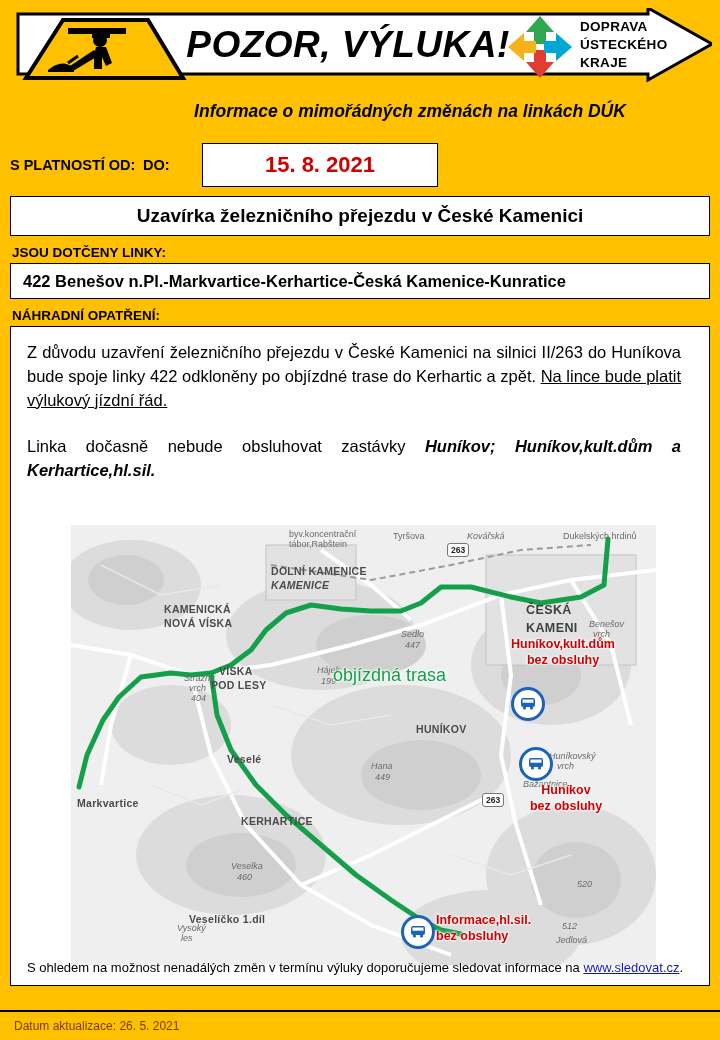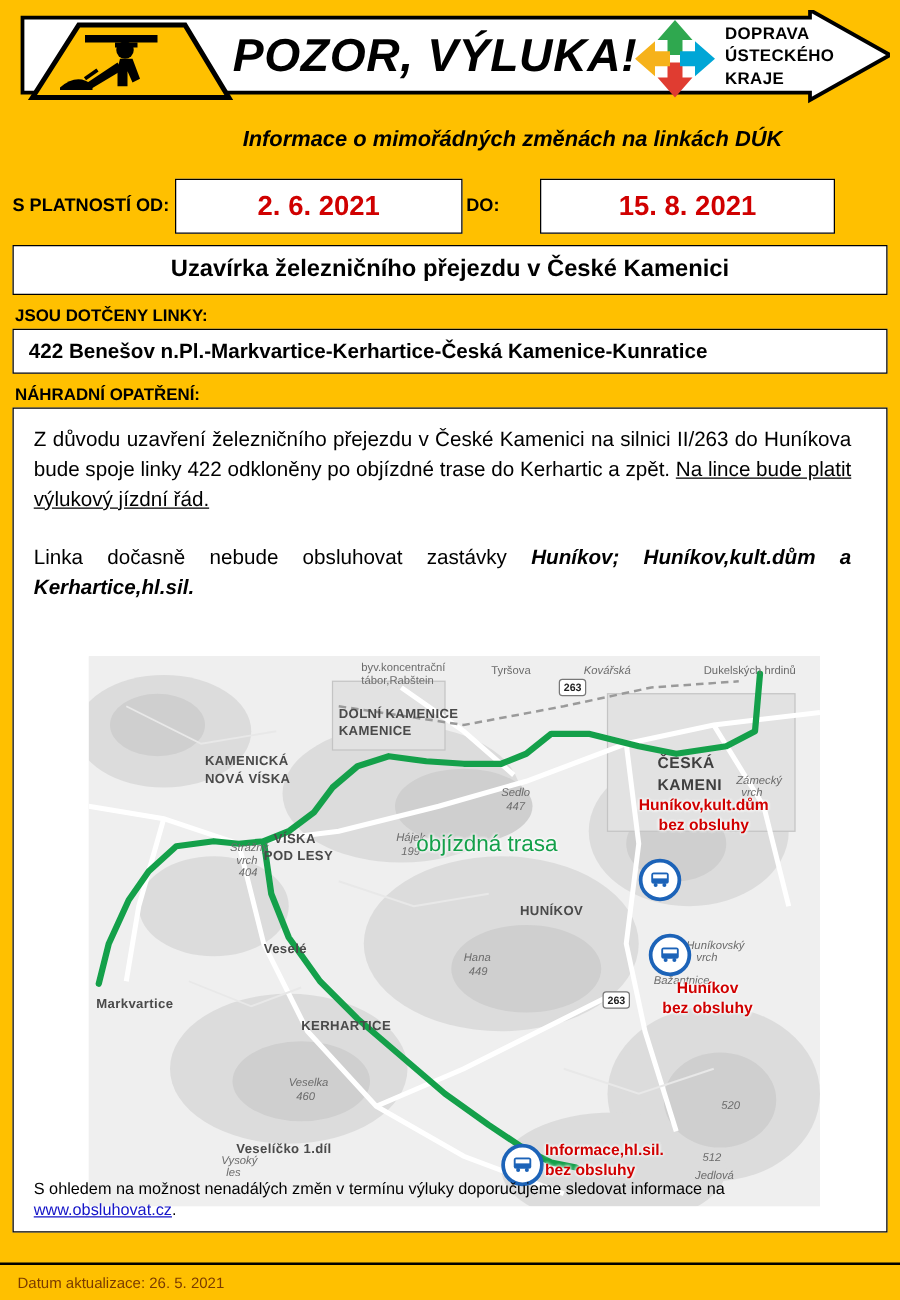--- a/index.html
+++ b/index.html
@@ -310,21 +310,20 @@
     <div class="logo-text">
       <div>DOPRAVA</div>
       <div>ÚSTECKÉHO</div>
       <div>KRAJE</div>
     </div>
   </div>
 </div>
 
 <div class="validity-row">
   <div class="lbl-from">S PLATNOSTÍ OD:</div>
-  <div class="date-box date-from">2. 6. 2021</div>
   <div class="lbl-to">DO:</div>
   <div class="date-box date-to">15. 8. 2021</div>
 </div>
 
 <div class="title-box">Uzavírka železničního přejezdu v České Kamenici</div>
 
 <div class="section-label">JSOU DOTČENY LINKY:</div>
 <div class="lines-box">422 Benešov n.Pl.-Markvartice-Kerhartice-Česká Kamenice-Kunratice</div>
 
 <div class="section-label">NÁHRADNÍ OPATŘENÍ:</div>
@@ -385,32 +384,32 @@
 
       <g stroke="#9a9a9a" stroke-width="2" stroke-dasharray="6 4" fill="none">
         <path d="M200,40 L300,55 L380,40 L450,25 L520,20"></path>
       </g>
 
       <path d="M537,14 L533,60 L510,72 L470,78 L440,72 L400,62 L370,62 L350,78 L330,86 L300,86 L270,84 L240,80 L215,88 L195,105 L180,125 L160,140 L140,148 L120,150 L100,148 L70,152 L48,172 L32,195 L16,230 L8,262" fill="none" stroke="#14A04A" stroke-width="5" stroke-linecap="round" stroke-linejoin="round"></path>
       <path d="M140,148 L146,190 L160,225 L185,260 L215,290 L250,320 L285,350 L320,375 L350,395 L370,405 L390,409" fill="none" stroke="#14A04A" stroke-width="5" stroke-linecap="round" stroke-linejoin="round"></path>
     </svg>
 
     <div class="map-lbl med" style="left:200px;top:40px;">DOLNÍ KAMENICE</div>
-    <div class="map-lbl med" style="left:200px;top:54px;">KAMENICE</div>
+    <div class="map-lbl med" style="left:200px;top:54px;font-style:italic;">KAMENICE</div>
 
     <div class="map-lbl big" style="left:455px;top:78px;">ČESKÁ</div>
     <div class="map-lbl big" style="left:455px;top:96px;">KAMENI</div>
 
     <div class="map-lbl med" style="left:93px;top:78px;">KAMENICKÁ</div>
     <div class="map-lbl med" style="left:93px;top:92px;">NOVÁ VÍSKA</div>
 
     <div class="map-lbl med" style="left:148px;top:140px;">VÍSKA</div>
     <div class="map-lbl med" style="left:140px;top:154px;">POD LESY</div>
 
-    <div class="map-lbl med" style="left:140px;top:228px;">Veselé</div>
+    <div class="map-lbl med" style="left:156px;top:228px;">Veselé</div>
     <div class="map-lbl med" style="left:6px;top:272px;">Markvartice</div>
     <div class="map-lbl med" style="left:170px;top:290px;">KERHARTICE</div>
     <div class="map-lbl med" style="left:345px;top:198px;">HUNÍKOV</div>
     <div class="map-lbl med" style="left:118px;top:388px;">Veselíčko 1.díl</div>
 
     <div class="map-lbl" style="left:322px;top:6px;">Tyršova</div>
     <div class="map-lbl" style="left:492px;top:6px;">Dukelských hrdinů</div>
     <div class="map-lbl" style="left:218px;top:4px;">byv.koncentrační</div>
     <div class="map-lbl" style="left:218px;top:14px;">tábor,Rabštein</div>
 
@@ -420,21 +419,21 @@
     <div class="map-lbl italic" style="left:118px;top:158px;">vrch</div>
     <div class="map-lbl italic" style="left:120px;top:168px;">404</div>
     <div class="map-lbl italic" style="left:246px;top:140px;">Hájek</div>
     <div class="map-lbl italic" style="left:250px;top:151px;">199</div>
     <div class="map-lbl italic" style="left:300px;top:236px;">Hana</div>
     <div class="map-lbl italic" style="left:304px;top:247px;">449</div>
     <div class="map-lbl italic" style="left:160px;top:336px;text-align:center;">Veselka</div>
     <div class="map-lbl italic" style="left:166px;top:347px;">460</div>
     <div class="map-lbl italic" style="left:106px;top:398px;">Vysoký</div>
     <div class="map-lbl italic" style="left:110px;top:408px;">les</div>
-    <div class="map-lbl italic" style="left:518px;top:94px;">Zámecký</div>
+    <div class="map-lbl italic" style="left:518px;top:94px;">Benešov</div>
     <div class="map-lbl italic" style="left:522px;top:104px;">vrch</div>
     <div class="map-lbl italic" style="left:522px;top:114px;">540</div>
     <div class="map-lbl italic" style="left:478px;top:226px;">Huníkovský</div>
     <div class="map-lbl italic" style="left:486px;top:236px;">vrch</div>
     <div class="map-lbl italic" style="left:452px;top:254px;">Bažantnice</div>
     <div class="map-lbl italic" style="left:506px;top:354px;">520</div>
     <div class="map-lbl italic" style="left:491px;top:396px;">512</div>
     <div class="map-lbl italic" style="left:485px;top:410px;">Jedlová</div>
     <div class="map-lbl italic" style="left:396px;top:6px;">Kovářská</div>
 
@@ -477,19 +476,19 @@
         <circle cx="11.5" cy="11" r="1.6" fill="#1C63B8"></circle>
       </svg>
     </div>
     <div class="stop-note" style="left:365px;top:388px;width:165px;text-align:left;">
       <div>Informace,hl.sil.</div>
       <div>bez obsluhy</div>
     </div>
   </div>
 
   <div class="footnote">
-    <span>S ohledem na možnost nenadálých změn v termínu výluky doporučujeme  sledovat informace na </span><a href="#">www.obsluhovat.cz</a><span>.</span>
+    <span>S ohledem na možnost nenadálých změn v termínu výluky doporučujeme  sledovat informace na </span><a href="#">www.sledovat.cz</a><span>.</span>
   </div>
 </div>
 
 <div class="bottom-bar">
   <div class="bottom-right">Datum aktualizace: 26. 5. 2021</div>
 </div>
 
 </body></html>

